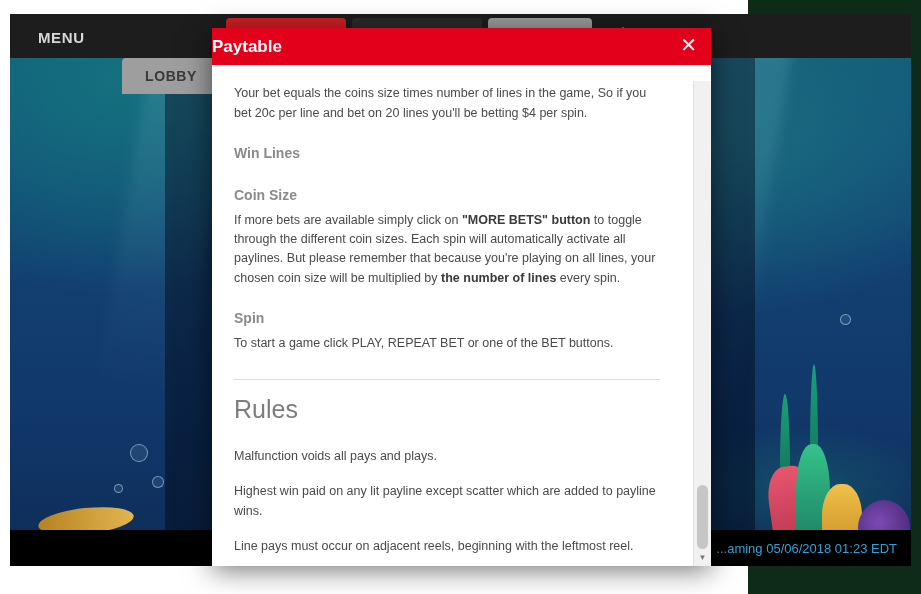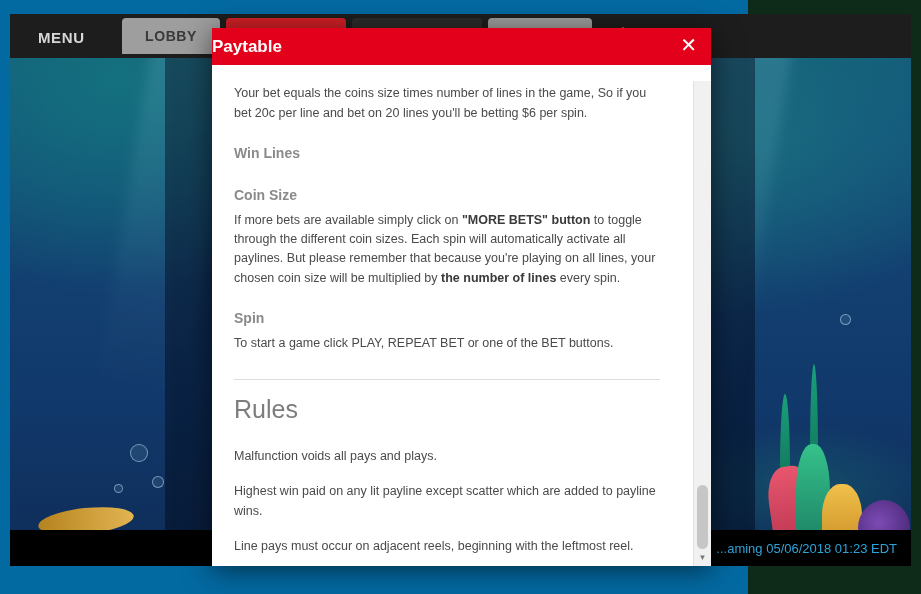--- a/index.html
+++ b/index.html
@@ -11,21 +11,21 @@
     height: 594px;
     background: #0d2b18;
     font-family: "Liberation Sans", sans-serif;
     overflow: hidden;
   }
   .screen {
     position: absolute;
     left: 0; top: 0;
     width: 748px;
     height: 594px;
-    background: #0369a1;
+    background: #ffffff;
   }
   
   .game-area {
     position: absolute;
     left: 10px;
     top: 14px;
     width: 901px;
     height: 552px;
     background: #0a1a2a;
     overflow: hidden;
@@ -110,21 +110,21 @@
     height: 36px;
     border-radius: 4px 4px 0 0;
     color: #3a3a3a;
     font-size: 14px;
     font-weight: bold;
     letter-spacing: .6px;
     display: flex;
     align-items: center;
     justify-content: center;
   }
-  .tab-lobby   { left: 112px;  width: 98px;  background: #9e9e9e; }
+  .tab-lobby   { left: 112px;  width: 98px;  background: #9e9e9e; margin-top: 40px; }
   .tab-games   { left: 216px;  width: 120px; background: #cf2026; }
   .tab-promos  { left: 342px;  width: 130px; background: #2b2b2b; color:#cfcfcf; }
   .tab-support { left: 478px;  width: 104px; background: #9e9e9e; }
   .cart-icon {
     position: absolute;
     left: 592px; top: 12px;
     color: #cf2026;
     font-size: 19px;
   }
   
@@ -302,21 +302,21 @@
 
   <div class="modal">
     <div class="modal-header">
       <div class="modal-title">Paytable</div>
       <div class="modal-close">✕</div>
     </div>
 
     <div class="modal-body">
       <div class="content">
         <p class="tight">you win by matching symbols along your win lines.</p>
-        <p style="margin-top:18px;">Your bet equals the coins size times number of lines in the game, So if you bet 20c per line and bet on 20 lines you'll be betting $6 per spin.</p>
+        <p style="margin-top:18px;">Your bet equals the coins size times number of lines in the game, So if you bet 20c per line and bet on 20 lines you'll be betting $4 per spin.</p>
 
         <h3>Win Lines</h3>
 
         <h3>Coin Size</h3>
         <p><span>If more bets are available simply click on </span><b>"MORE BETS" button</b><span> to toggle through the different coin sizes. Each spin will automatically activate all paylines. But please remember that because you're playing on all lines, your chosen coin size will be multiplied by </span><b>the number of lines</b><span> every spin.</span></p>
 
         <h3>Spin</h3>
         <p>To start a game click PLAY, REPEAT BET or one of the BET buttons.</p>
 
         <hr class="divider">

